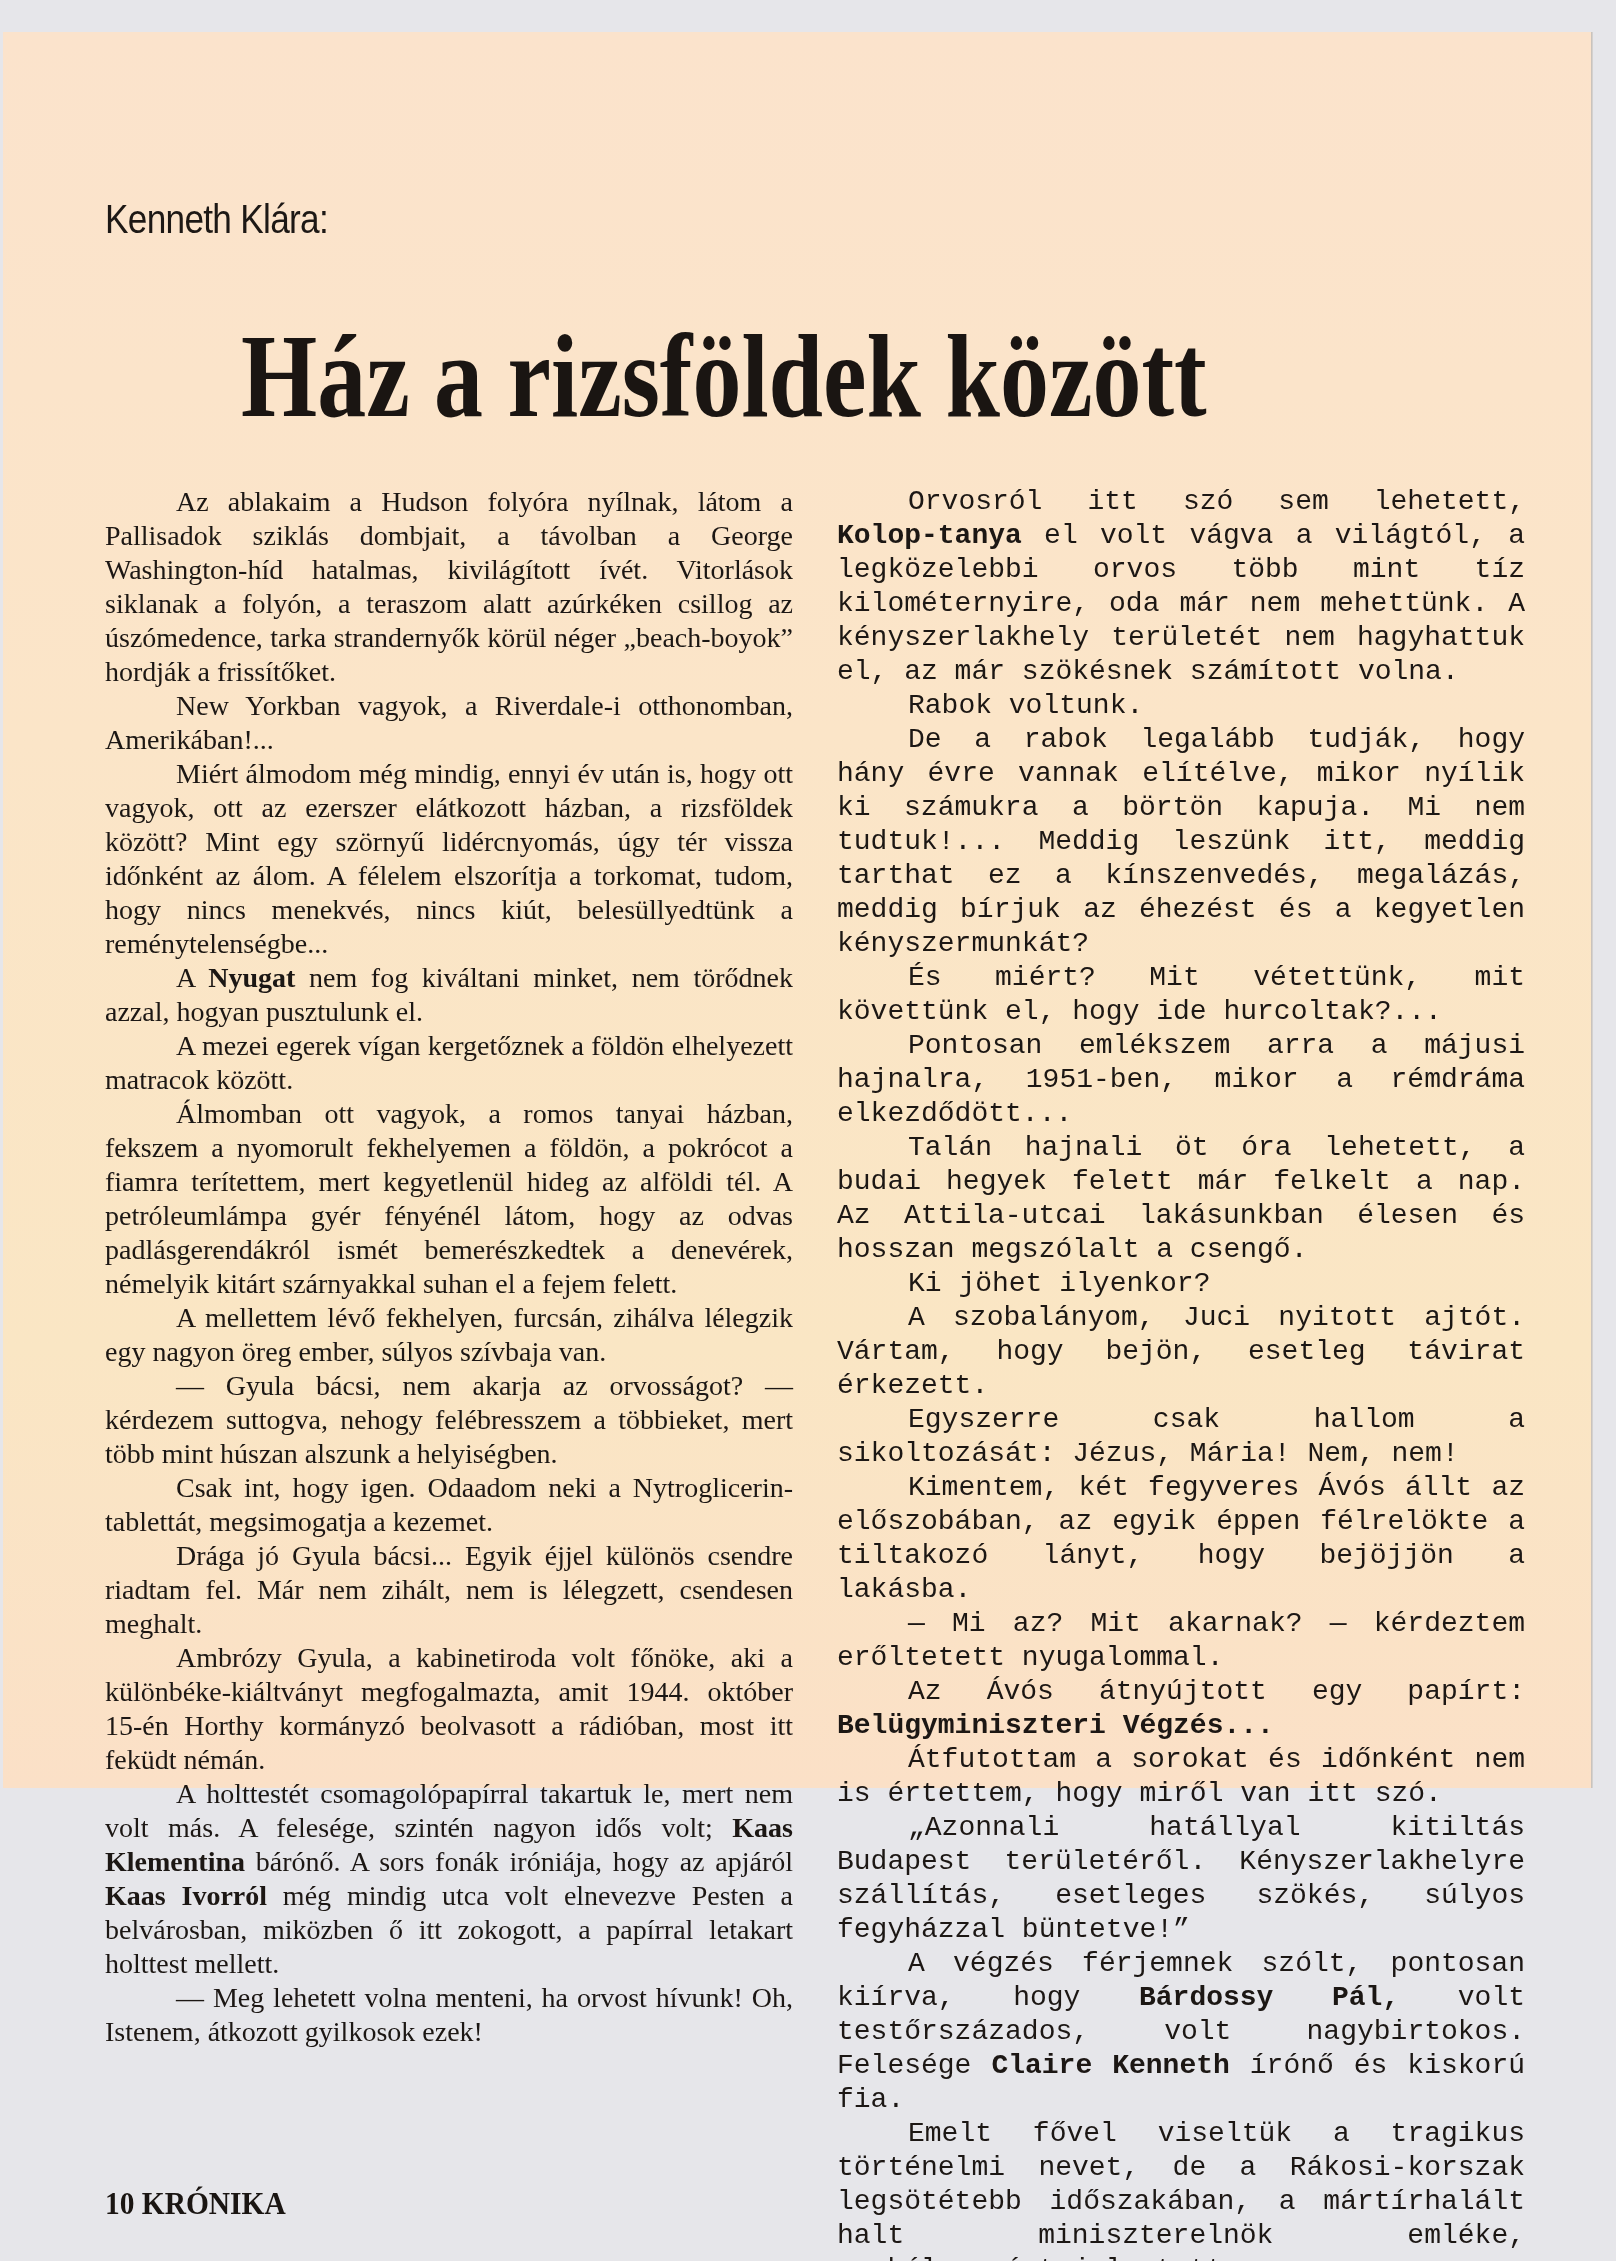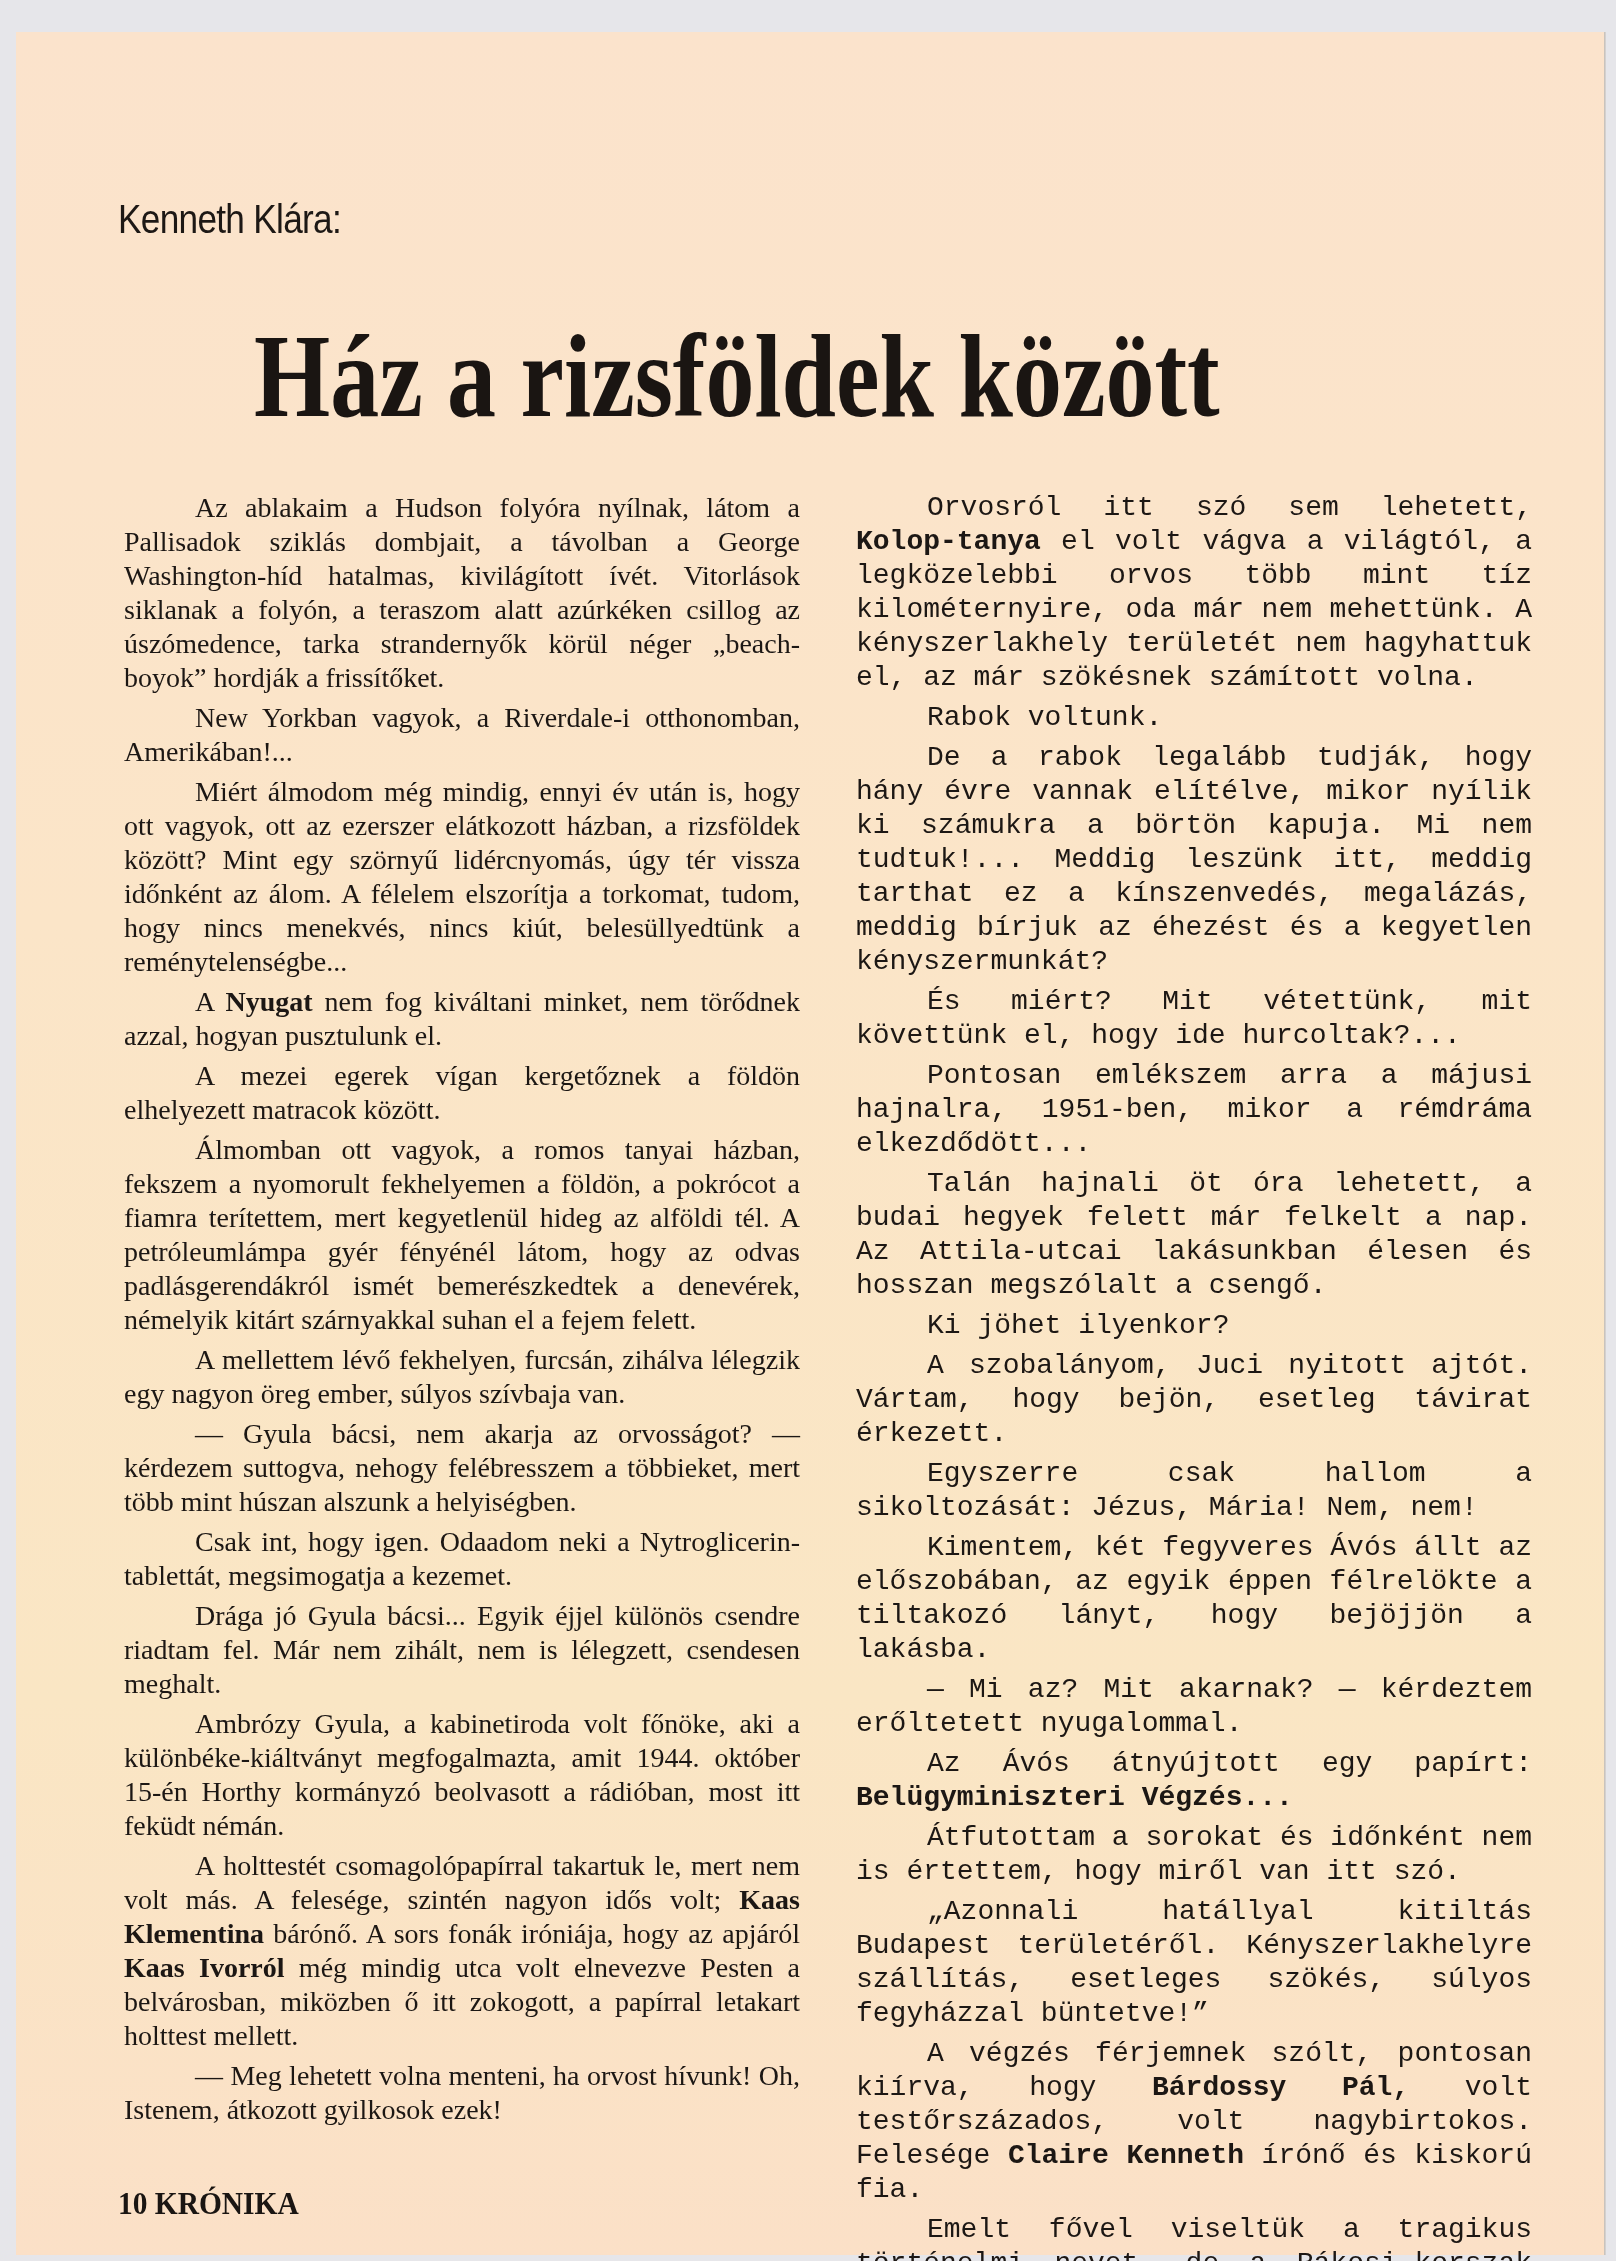--- a/index.html
+++ b/index.html
@@ -3,21 +3,21 @@
 <meta charset="utf-8">
 <style>
   html, body { margin: 0; padding: 0; }
   body {
     width: 1617px; height: 2261px; position: relative; overflow: hidden;
     background: #e6e6ea;
     font-family: "Liberation Serif", "DejaVu Serif", serif;
     color: #1c1714;
   }
   .paper {
-    position: absolute; left: 16px; top: 32px; width: 1588px; height: 2223px;
+    position: absolute; left: 3px; top: 32px; width: 1588px; height: 1756px;
     background: linear-gradient(180deg, #fbe3cc 0%, #fbe5c8 40%, #fae6c4 75%, #fbe0c7 100%);
     box-shadow: 1.6px 0 0 #c9c3bd;
   }
   .author {
     position: absolute; left: 102px; top: 165px;
     font-family: "Liberation Sans", "DejaVu Sans", sans-serif;
     font-size: 40px; letter-spacing: -0.8px; color: #1d1815;
     transform: scaleX(0.88); transform-origin: left top;
   }
   .title {
@@ -26,21 +26,21 @@
     font-weight: bold; font-size: 118px; line-height: 1; color: #1a1512;
     transform: scaleX(0.83); transform-origin: left top; white-space: nowrap;
   }
   .col {
     position: absolute; top: 453px; width: 688px;
     font-size: 28px; line-height: 34px; text-align: justify;
     hyphens: manual;
   }
   .col.left { left: 102px; }
   .col.right { left: 834px; font-family: Liberation Mono, monospace; }
-  .col p { margin: 6px; text-indent: 71px; }
+  .col p { margin: 0; text-indent: 71px; }
   .col b { font-weight: bold; }
   .footer {
     position: absolute; left: 102px; top: 2153px;
     font-weight: bold; font-size: 32px; color: #1a1512;
     transform: scaleX(0.92); transform-origin: left top;
   }
 </style>
 </head>
 <body>
 

